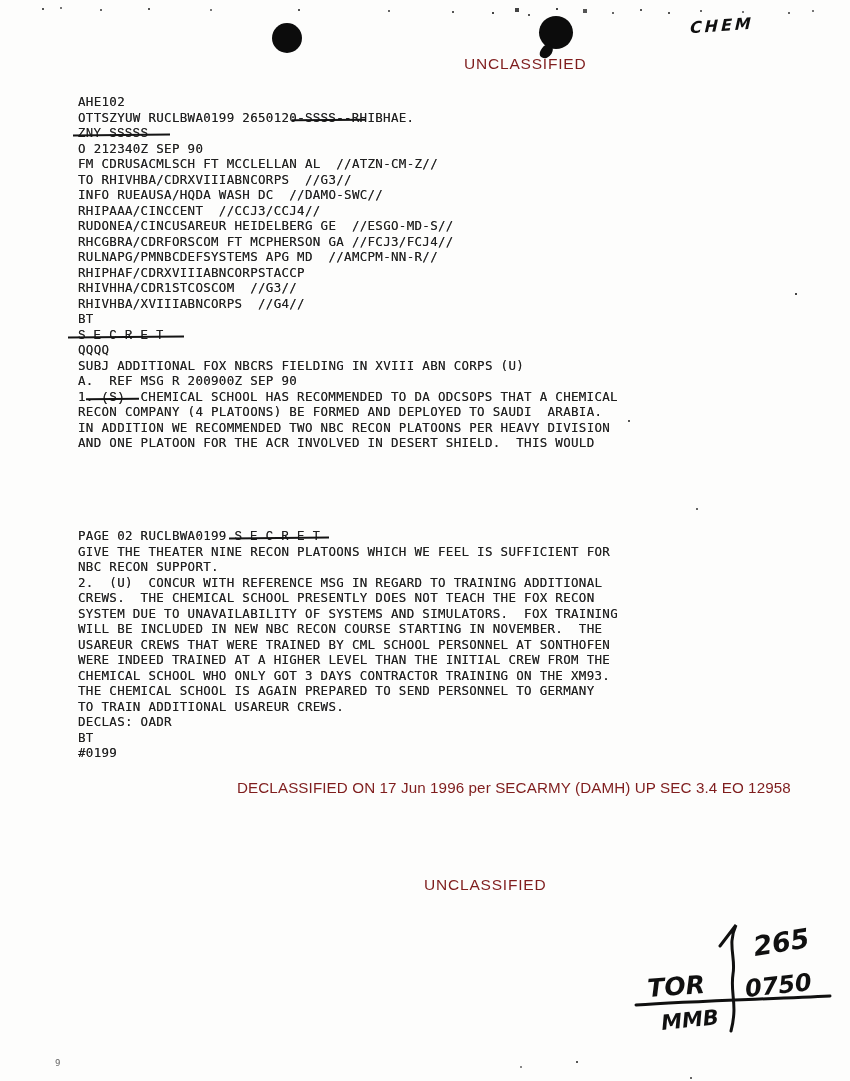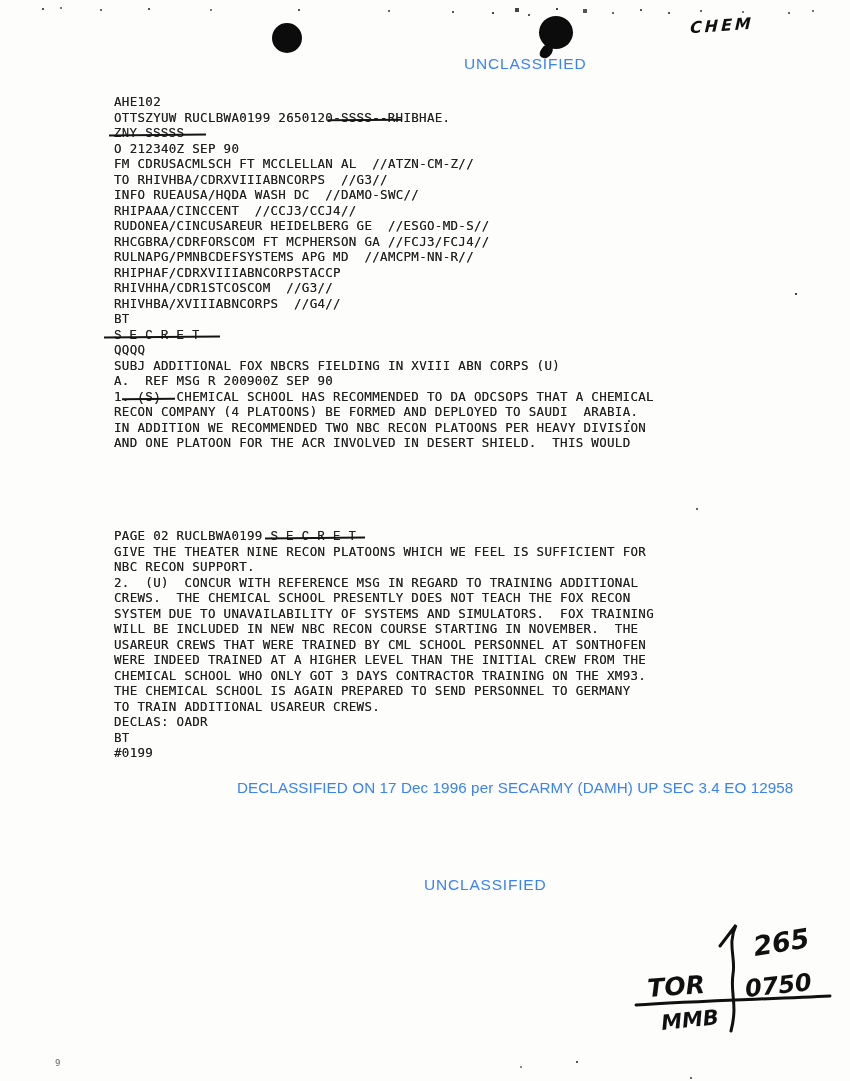--- a/index.html
+++ b/index.html
@@ -19,21 +19,21 @@
       795px 293px 0 0 #444, 628px 420px 0 0 #555, 696px 508px 0 0 #666,
       576px 1061px 0 0 #555, 690px 1077px 0 0 #666, 520px 1066px 0 0 #888;
   }
   .punch{position:absolute;background:#0c0c0c;border-radius:50%;}
   .punch-1{left:272px;top:23px;width:30px;height:30px;}
   .punch-2{left:539px;top:16px;width:34px;height:33px;}
   .punch-2-tail{left:541px;top:44px;width:11px;height:15px;border-radius:50% 50% 60% 40%;transform:rotate(32deg);}
   .stray-nine{position:absolute;left:55px;top:1058px;font:9px "DejaVu Sans Mono",monospace;color:#666;}
 
   
-  .banner{position:absolute;font-family:"Liberation Sans",sans-serif;color:#3b82f6;}
+  .banner{position:absolute;font-family:"Liberation Sans",sans-serif;color:#7f1d1d;}
   .uncl-top{left:464px;top:55px;font-size:15.5px;letter-spacing:0.8px;}
   .uncl-bottom{left:424px;top:876px;font-size:15.5px;letter-spacing:0.8px;}
   .declass{left:237px;top:779px;font-size:15.2px;letter-spacing:0.1px;}
 
   
   .hand-chem{
     position:absolute;left:690px;top:16px;
     font:italic 700 16px "DejaVu Sans",sans-serif;letter-spacing:3px;color:#101010;
     transform:rotate(-4deg) skewX(-6deg);
   }
@@ -41,21 +41,21 @@
   .hand-svg text{font-family:"DejaVu Sans",sans-serif;font-style:italic;font-weight:700;fill:#101010;}
 
   
   .telegram{
     position:absolute;left:78px;top:94px;
     font-family:"DejaVu Sans Mono","Liberation Mono",monospace;
     font-size:12.5px;line-height:15.5px;letter-spacing:0.3px;
     color:#1f1f1f;white-space:pre;
     text-shadow:0 0 0.5px rgba(10,10,10,0.6);
   }
-  .tl{height:15.5px;margin-left:36px;}
+  .tl{height:15.5px;}
   .sk{position:relative;display:inline-block;font-family:Liberation Mono, monospace;}
   .sk::after{content:"";position:absolute;top:7px;height:0;border-top:2.1px solid #141414;transform:rotate(-0.5deg);}
   .sk-a::after{left:-6px;right:-8px;}
   .sk-b::after{left:-5px;right:-22px;}
   .sk-c::after{left:-15px;right:-15px;border-top-width:2.4px;}
   .sk-d::after{left:-10px;right:-20px;border-top-width:2.4px;}
 </style>
 </head>
 <body>
 
@@ -65,21 +65,21 @@
   <div class="punch punch-1"></div>
   <div class="punch punch-2"></div>
   <div class="punch punch-2-tail"></div>
   <div class="stray-nine">9</div>
 
   <div class="banner uncl-top">UNCLASSIFIED</div>
   <div class="hand-chem">CHEM</div>
 
   <div class="telegram"><div class="tl"><span>AHE102</span></div><div class="tl"><span>OTTSZYUW RUCLBWA0199 2650120</span><span class="sk sk-b">-SSSS-</span><span>-RHIBHAE.</span></div><div class="tl"><span class="sk sk-b">ZNY SSSSS</span></div><div class="tl"><span>O 212340Z SEP 90</span></div><div class="tl"><span>FM CDRUSACMLSCH FT MCCLELLAN AL  //ATZN-CM-Z//</span></div><div class="tl"><span>TO RHIVHBA/CDRXVIIIABNCORPS  //G3//</span></div><div class="tl"><span>INFO RUEAUSA/HQDA WASH DC  //DAMO-SWC//</span></div><div class="tl"><span>RHIPAAA/CINCCENT  //CCJ3/CCJ4//</span></div><div class="tl"><span>RUDONEA/CINCUSAREUR HEIDELBERG GE  //ESGO-MD-S//</span></div><div class="tl"><span>RHCGBRA/CDRFORSCOM FT MCPHERSON GA //FCJ3/FCJ4//</span></div><div class="tl"><span>RULNAPG/PMNBCDEFSYSTEMS APG MD  //AMCPM-NN-R//</span></div><div class="tl"><span>RHIPHAF/CDRXVIIIABNCORPSTACCP</span></div><div class="tl"><span>RHIVHHA/CDR1STCOSCOM  //G3//</span></div><div class="tl"><span>RHIVHBA/XVIIIABNCORPS  //G4//</span></div><div class="tl"><span>BT</span></div><div class="tl"><span class="sk sk-d">S E C R E T</span></div><div class="tl"><span>QQQQ</span></div><div class="tl"><span>SUBJ ADDITIONAL FOX NBCRS FIELDING IN XVIII ABN CORPS (U)</span></div><div class="tl"><span>A.  REF MSG R 200900Z SEP 90</span></div><div class="tl"><span>1. </span><span class="sk sk-c">(S)</span><span>  CHEMICAL SCHOOL HAS RECOMMENDED TO DA ODCSOPS THAT A CHEMICAL</span></div><div class="tl"><span>RECON COMPANY (4 PLATOONS) BE FORMED AND DEPLOYED TO SAUDI  ARABIA.</span></div><div class="tl"><span>IN ADDITION WE RECOMMENDED TWO NBC RECON PLATOONS PER HEAVY DIVISION</span></div><div class="tl"><span>AND ONE PLATOON FOR THE ACR INVOLVED IN DESERT SHIELD.  THIS WOULD</span></div><div class="tl"> </div><div class="tl"> </div><div class="tl"> </div><div class="tl"> </div><div class="tl"> </div><div class="tl"><span>PAGE 02 RUCLBWA0199 </span><span class="sk sk-a">S E C R E T</span></div><div class="tl"><span>GIVE THE THEATER NINE RECON PLATOONS WHICH WE FEEL IS SUFFICIENT FOR</span></div><div class="tl"><span>NBC RECON SUPPORT.</span></div><div class="tl"><span>2.  (U)  CONCUR WITH REFERENCE MSG IN REGARD TO TRAINING ADDITIONAL</span></div><div class="tl"><span>CREWS.  THE CHEMICAL SCHOOL PRESENTLY DOES NOT TEACH THE FOX RECON</span></div><div class="tl"><span>SYSTEM DUE TO UNAVAILABILITY OF SYSTEMS AND SIMULATORS.  FOX TRAINING</span></div><div class="tl"><span>WILL BE INCLUDED IN NEW NBC RECON COURSE STARTING IN NOVEMBER.  THE</span></div><div class="tl"><span>USAREUR CREWS THAT WERE TRAINED BY CML SCHOOL PERSONNEL AT SONTHOFEN</span></div><div class="tl"><span>WERE INDEED TRAINED AT A HIGHER LEVEL THAN THE INITIAL CREW FROM THE</span></div><div class="tl"><span>CHEMICAL SCHOOL WHO ONLY GOT 3 DAYS CONTRACTOR TRAINING ON THE XM93.</span></div><div class="tl"><span>THE CHEMICAL SCHOOL IS AGAIN PREPARED TO SEND PERSONNEL TO GERMANY</span></div><div class="tl"><span>TO TRAIN ADDITIONAL USAREUR CREWS.</span></div><div class="tl"><span>DECLAS: OADR</span></div><div class="tl"><span>BT</span></div><div class="tl"><span>#0199</span></div></div>
 
-  <div class="banner declass">DECLASSIFIED ON 17 Dec 1996 per SECARMY (DAMH) UP SEC 3.4 EO 12958</div>
+  <div class="banner declass">DECLASSIFIED ON 17 Jun 1996 per SECARMY (DAMH) UP SEC 3.4 EO 12958</div>
   <div class="banner uncl-bottom">UNCLASSIFIED</div>
 
   <svg class="hand-svg" viewBox="0 0 225 122">
     <path d="M 98 34 L 114 13 C 105 32 114 46 111 62 C 108 82 116 92 109 119" fill="none" stroke="#101010" stroke-width="3" stroke-linecap="round"></path>
     <path d="M 14 93 C 70 89 150 87 208 84" fill="none" stroke="#101010" stroke-width="3" stroke-linecap="round"></path>
     <text x="133" y="44" font-size="27" transform="rotate(-9 133 44)">265</text>
     <text x="124" y="85" font-size="24" transform="rotate(-6 124 85)">0750</text>
     <text x="26" y="85" font-size="25" transform="rotate(-4 26 85)">TOR</text>
     <text x="40" y="118" font-size="21" transform="rotate(-6 40 118)">MMB</text>
   </svg>

